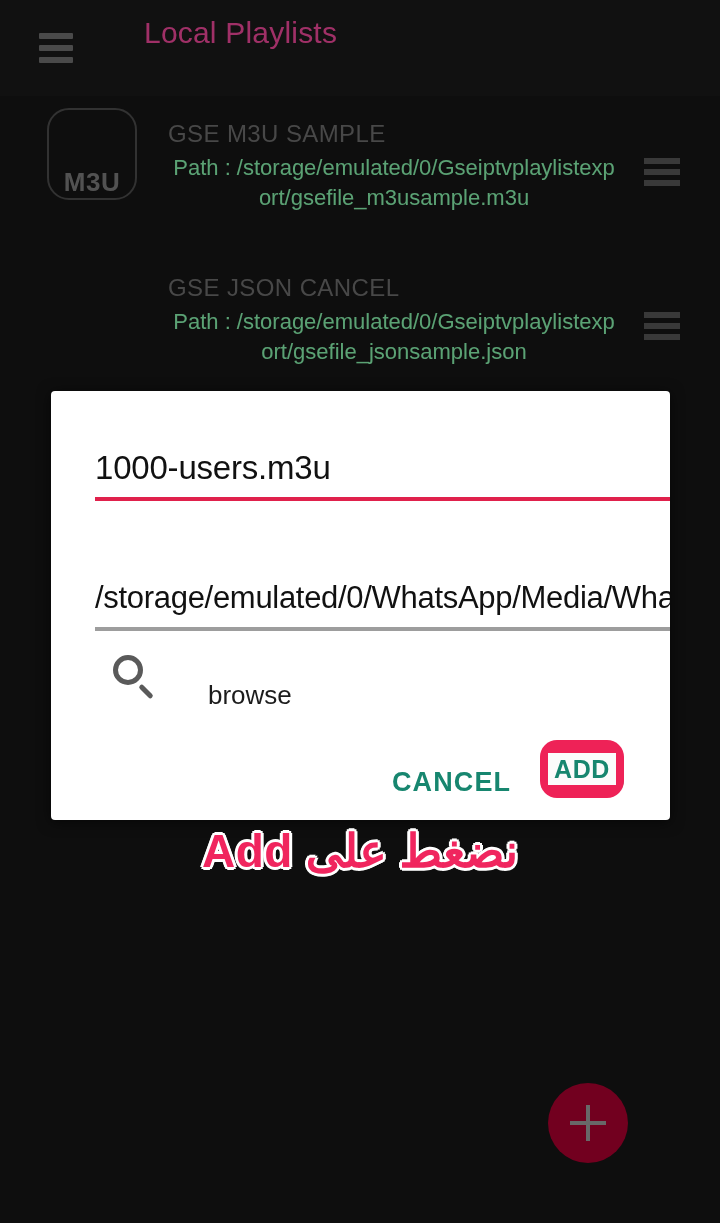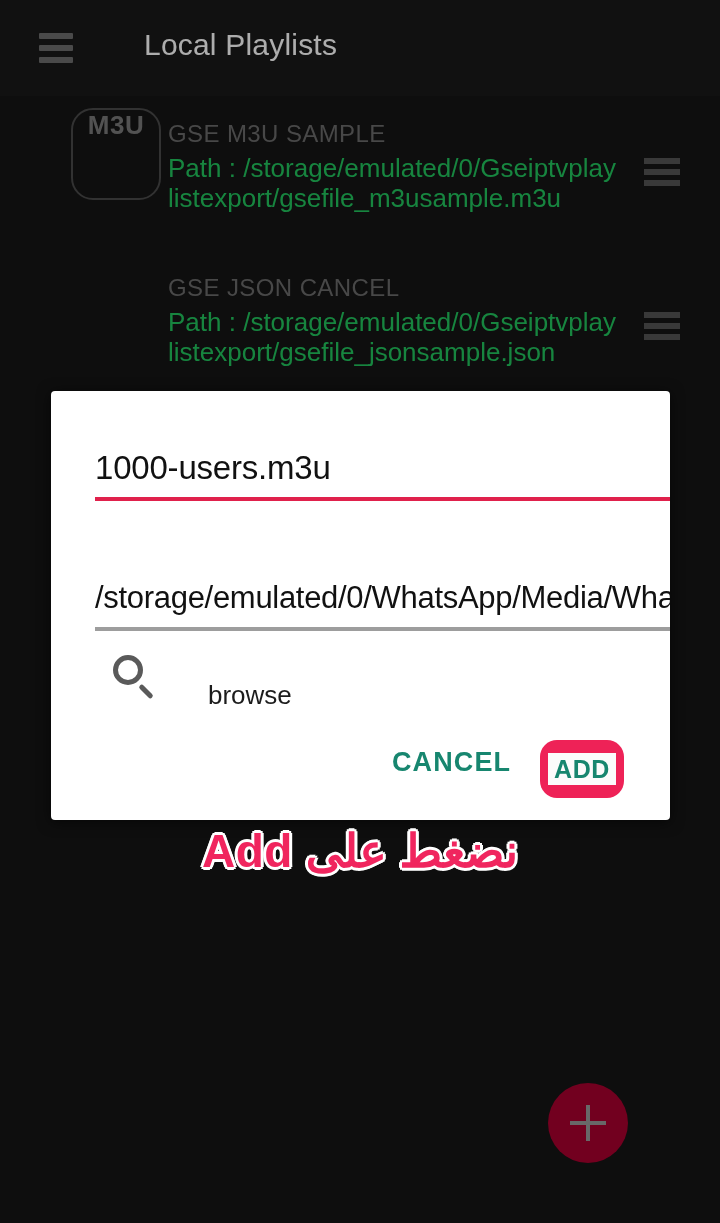--- a/index.html
+++ b/index.html
@@ -34,23 +34,23 @@
   }
   #hamburger span {
     display: block;
     height: 6px;
     width: 100%;
     background: #6e6e6e;
     border-radius: 1px;
   }
   #appbar-title {
     position: absolute;
-    left: 144px; top: 28px;
+    left: 144px; top: 16px;
     font-size: 30px;
-    color: #ffffff;
+    color: #ec4899;
     letter-spacing: .2px;
     white-space: nowrap;
   }
 
   
   #list {
     position: absolute;
     left: 0; top: 96px;
     width: 720px;
   }
@@ -60,46 +60,46 @@
     min-height: 120px;
   }
   .badge {
     position: absolute;
     left: 47px; top: 12px;
     width: 90px; height: 92px;
     border: 2px solid #4a4a4a;
     border-radius: 22px;
     box-sizing: border-box;
     display: flex;
-    align-items: flex-start;
+    align-items: flex-end;
     justify-content: center;
-    margin-left: 24px;
   }
   .badge-text {
     font-size: 26px;
     font-weight: bold;
     color: #7a7a7a;
     letter-spacing: .5px;
   }
   .row-main {
     margin-left: 168px;
     margin-right: 100px;
   }
   .row-title {
     font-size: 24px;
     font-weight: normal;
     color: #6a6a6a;
     letter-spacing: .4px;
     margin-bottom: 5px;
   }
   .row-path {
-    font-size: 26px;
-    color: #22c55e;
+    font-size: 22px;
+    color: #86efac;
     line-height: 30px;
     word-break: break-all;
+    text-align: center;
   }
   .drag-handle {
     position: absolute;
     right: 40px; top: 62px;
     width: 36px; height: 28px;
     display: flex;
     flex-direction: column;
     justify-content: space-between;
   }
   .drag-handle span {
@@ -179,21 +179,21 @@
   }
   #browse-label {
     margin-left: 51px;
     font-size: 26px;
     color: #1c1c1c;
     margin-top: 41px;
   }
 
   #dialog-actions {
     position: absolute;
-    right: 0px; top: 340px;
+    right: 0px; top: 360px;
     width: 619px;
     height: 70px;
   }
   #cancel-button {
     position: absolute;
     left: 333px; top: 10px;
     font-size: 27px;
     font-weight: bold;
     letter-spacing: 1.1px;
     color: #17866f;

